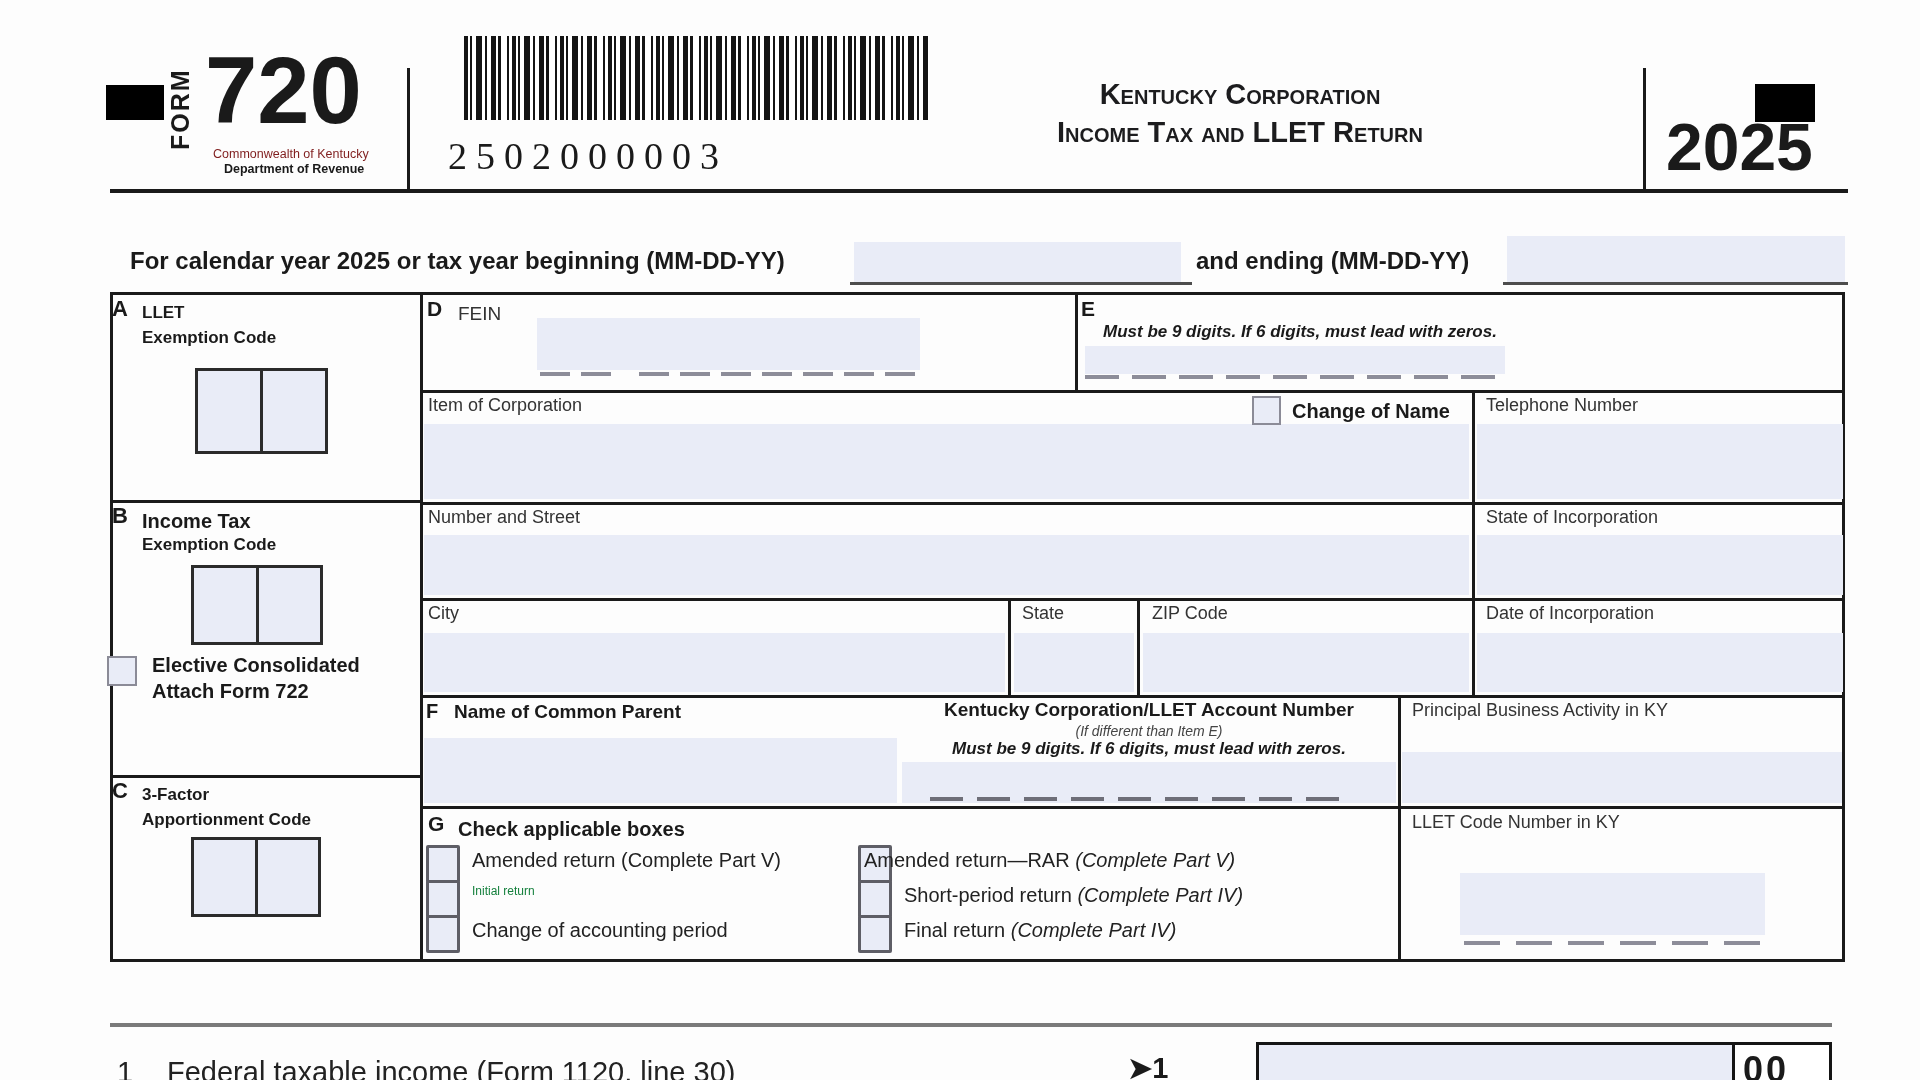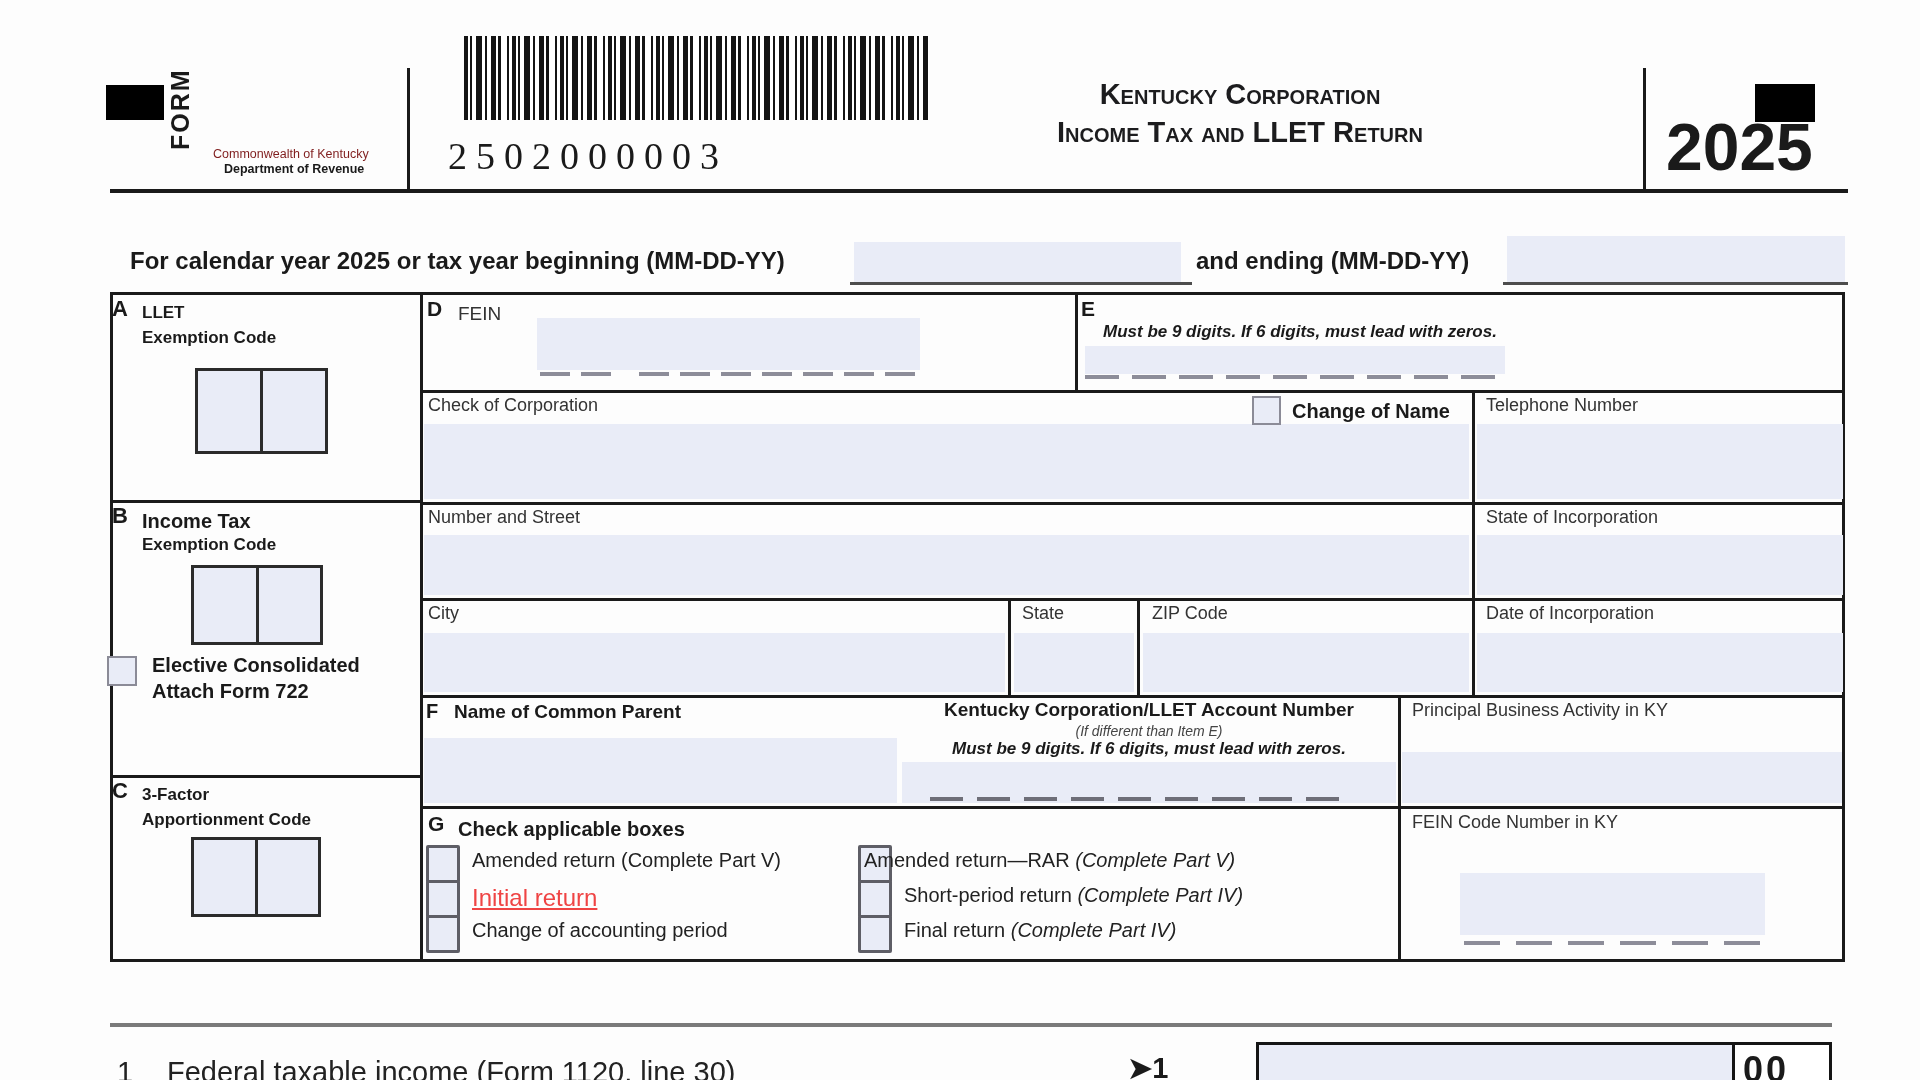--- a/index.html
+++ b/index.html
@@ -30,20 +30,21 @@
   .blackrect{position:absolute;background:#000;}
   .mono{font-family:Liberation Serif, serif;margin-top:16px;}
 </style>
 </head>
 <body>
 
 <div class="page">
 
   <div class="blackrect" style="left:106px;top:85px;width:58px;height:35px;"></div>
   <div class="t b vert" style="left:166px;top:58px;height:92px;font-size:25px;letter-spacing:2px;">FORM</div>
+  <div class="t b" style="left:205px;top:44px;font-size:94px;line-height:1;">720</div>
   <div class="t" style="left:213px;top:147px;font-size:12.5px;color:#7f1d1d;">Commonwealth of Kentucky</div>
   <div class="t b" style="left:224px;top:162px;font-size:12.5px;">Department of Revenue</div>
 
   <div class="ln" style="left:407px;top:68px;width:3px;height:122px;"></div>
 
   <div class="bar" style="left:464px;top:36px;width:465px;height:84px;"></div>
   <div class="t mono" style="left:448px;top:118px;font-size:38px;letter-spacing:9px;color:#1a1a1a;">2502000003</div>
 
   <div class="t b sc" style="left:1020px;top:78px;width:440px;text-align:center;font-size:29px;color:#1c1c1e;">Kentucky Corporation</div>
   <div class="t b sc" style="left:1020px;top:116px;width:440px;text-align:center;font-size:29px;color:#1c1c1e;">Income Tax and LLET Return</div>
@@ -107,21 +108,21 @@
   <div class="t" style="left:458px;top:303px;font-size:19px;">FEIN</div>
   <div class="fld" style="left:537px;top:318px;width:383px;height:52px;"></div>
   <div class="dash" style="left:540px;top:372px;width:71px;background:repeating-linear-gradient(90deg,#8d8d99 0 30px,transparent 30px 41px);"></div>
   <div class="dash" style="left:639px;top:372px;width:277px;background:repeating-linear-gradient(90deg,#8d8d99 0 30px,transparent 30px 41px);"></div>
 
   <div class="t b" style="left:1081px;top:297px;font-size:21px;">E</div>
   <div class="t b i" style="left:1103px;top:322px;font-size:17px;">Must be 9 digits. If 6 digits, must lead with zeros.</div>
   <div class="fld" style="left:1085px;top:346px;width:420px;height:28px;"></div>
   <div class="dash" style="left:1085px;top:375px;width:415px;background:repeating-linear-gradient(90deg,#8d8d99 0 34px,transparent 34px 47px);"></div>
 
-  <div class="t" style="left:428px;top:395px;font-size:18px;">Check of Corporation</div>
+  <div class="t" style="left:428px;top:395px;font-size:18px;">Item of Corporation</div>
   <div class="fld" style="left:424px;top:424px;width:1045px;height:75px;"></div>
   <span class="cbx" style="left:1252px;top:396px;width:29px;height:29px;"></span>
   <div class="t b" style="left:1292px;top:400px;font-size:20px;">Change of Name</div>
   <div class="t" style="left:1486px;top:395px;font-size:18px;">Telephone Number</div>
   <div class="fld" style="left:1477px;top:424px;width:366px;height:75px;"></div>
 
   <div class="t" style="left:428px;top:507px;font-size:18px;">Number and Street</div>
   <div class="fld" style="left:424px;top:535px;width:1045px;height:60px;"></div>
   <div class="t" style="left:1486px;top:507px;font-size:18px;">State of Incorporation</div>
   <div class="fld" style="left:1477px;top:535px;width:366px;height:60px;"></div>
@@ -147,32 +148,32 @@
   <div class="fld" style="left:1402px;top:752px;width:440px;height:51px;"></div>
 
   <div class="t b" style="left:428px;top:812px;font-size:21px;">G</div>
   <div class="t b" style="left:458px;top:818px;font-size:20px;">Check applicable boxes</div>
   <div class="gstack" style="left:426px;top:845px;">
     <span class="gcbx"></span>
     <span class="gcbx"></span>
     <span class="gcbx"></span>
   </div>
   <div class="t" style="left:472px;top:849px;font-size:20px;color:#222;">Amended return (Complete Part V)</div>
-  <div class="t" style="left:472px;top:884px;font-size:24px;color:#ef4444;text-decoration:underline;">Initial return</div>
+  <div class="t" style="left:472px;top:884px;font-size:12px;color:#15803d;">Initial return</div>
   <div class="t" style="left:472px;top:919px;font-size:20px;color:#222;">Change of accounting period</div>
   <div class="gstack" style="left:858px;top:845px;">
     <span class="gcbx"></span>
     <span class="gcbx"></span>
     <span class="gcbx"></span>
   </div>
   <div class="t" style="left:864px;top:849px;font-size:20px;color:#222;"><span>Amended return—RAR</span> <i>(Complete Part V)</i></div>
   <div class="t" style="left:904px;top:884px;font-size:20px;color:#222;"><span>Short-period return</span> <i>(Complete Part IV)</i></div>
   <div class="t" style="left:904px;top:919px;font-size:20px;color:#222;"><span>Final return</span> <i>(Complete Part IV)</i></div>
 
-  <div class="t" style="left:1412px;top:812px;font-size:18px;">FEIN Code Number in KY</div>
+  <div class="t" style="left:1412px;top:812px;font-size:18px;">LLET Code Number in KY</div>
   <div class="fld" style="left:1460px;top:873px;width:305px;height:62px;"></div>
   <div class="dash" style="left:1464px;top:941px;width:296px;background:repeating-linear-gradient(90deg,#8d8d99 0 36px,transparent 36px 52px);"></div>
 
   <div class="grayln" style="left:110px;top:1023px;width:1722px;height:4px;"></div>
 
   <div class="t" style="left:117px;top:1056px;font-size:29px;color:#222;">1</div>
   <div class="t" style="left:167px;top:1056px;font-size:29px;color:#222;">Federal taxable income (Form 1120, line 30)</div>
   <div class="t b" style="left:1128px;top:1051px;font-size:29px;">➤1</div>
   <div style="position:absolute;left:1256px;top:1042px;width:576px;height:58px;border:3px solid #151515;box-sizing:border-box;display:flex;background:#e9ecf7;">
     <div style="flex:1;"></div>

